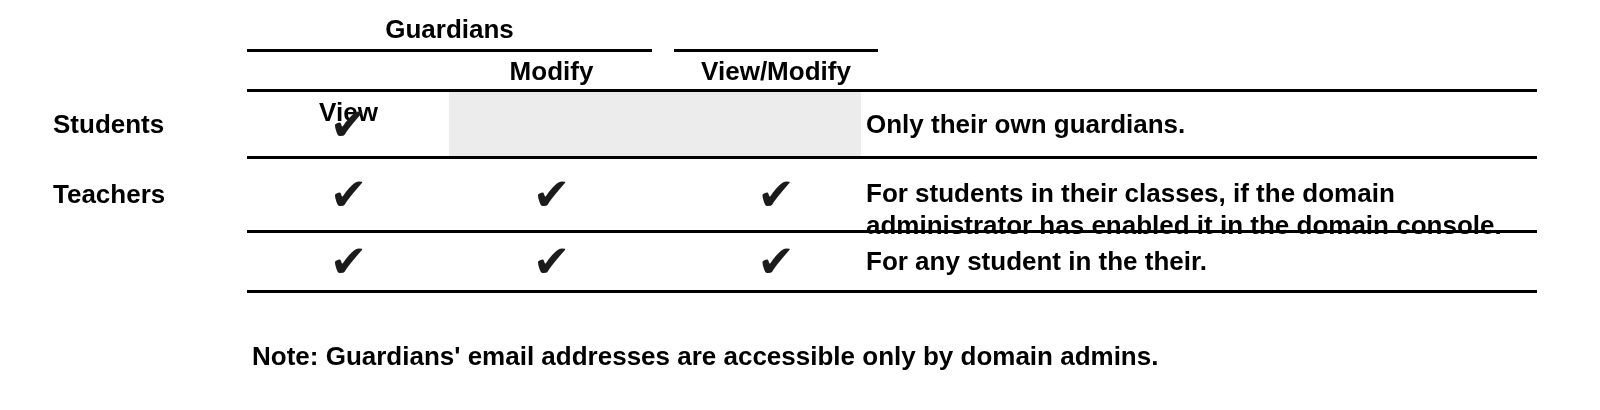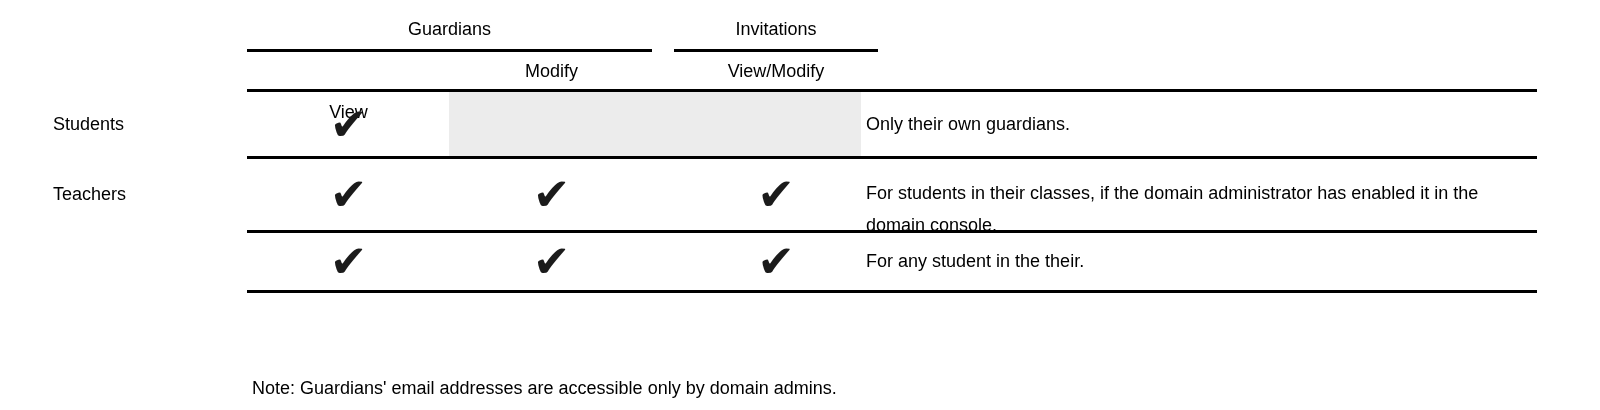--- a/index.html
+++ b/index.html
@@ -7,23 +7,24 @@
     position: relative;
     width: 1600px;
     height: 410px;
     background: var(--bg, #ffffff);
     font-family: "Liberation Sans", sans-serif;
     color: var(--text, #000000);
     overflow: hidden;
   }
   .txt {
     position: absolute;
-    font-size: 18px;
+    font-size: 26px;
     line-height: 32px;
     white-space: nowrap;
+    font-weight: bold;
   }
   .wrap { white-space: normal; }
   .center { text-align: center; }
   .rule {
     position: absolute;
     height: 3px;
     background: var(--rule, #000000);
   }
   
   .rule-guardians   { left: 247px; top: 49px;  width: 405px; }
@@ -67,38 +68,37 @@
   .c3 { left: 674px; width: 204px; }
   .r1 { top: 92px;  height: 64px; }
   .r2 { top: 157px; height: 74px; }
   .r3 { top: 231px; height: 60px; }
   
   .note { left: 866px; width: 675px; }
   .note-1 { top: 108px; }
   .note-2 { top: 162px; margin-top: 15px; }
   .note-3 { top: 245px; }
   
-  .footnote { left: 252px; top: 340px; margin-top: 32px; }
+  .footnote { left: 252px; top: 340px; }
 </style>
 </head>
 <body>
 
 <div class="canvas">
 
   <div class="na-cell"></div>
 
   <div class="rule rule-guardians"></div>
   <div class="rule rule-invitations"></div>
   <div class="rule rule-header"></div>
   <div class="rule rule-row1"></div>
   <div class="rule rule-row2"></div>
   <div class="rule rule-bottom"></div>
 
   <div class="txt center hdr-guardians">Guardians</div>
-  <div class="txt center hdr-invitations">Invitations</div>
 
   <div class="txt center sub-view">View</div>
   <div class="txt center sub-modify">Modify</div>
   <div class="txt center sub-vm">View/Modify</div>
 
   <div class="txt rowlabel rl-1">Students</div>
   <div class="txt rowlabel rl-2">Teachers</div>
 
   <div class="check-cell c1 r1">✔</div>
   <div class="check-cell c2 r1"></div>

